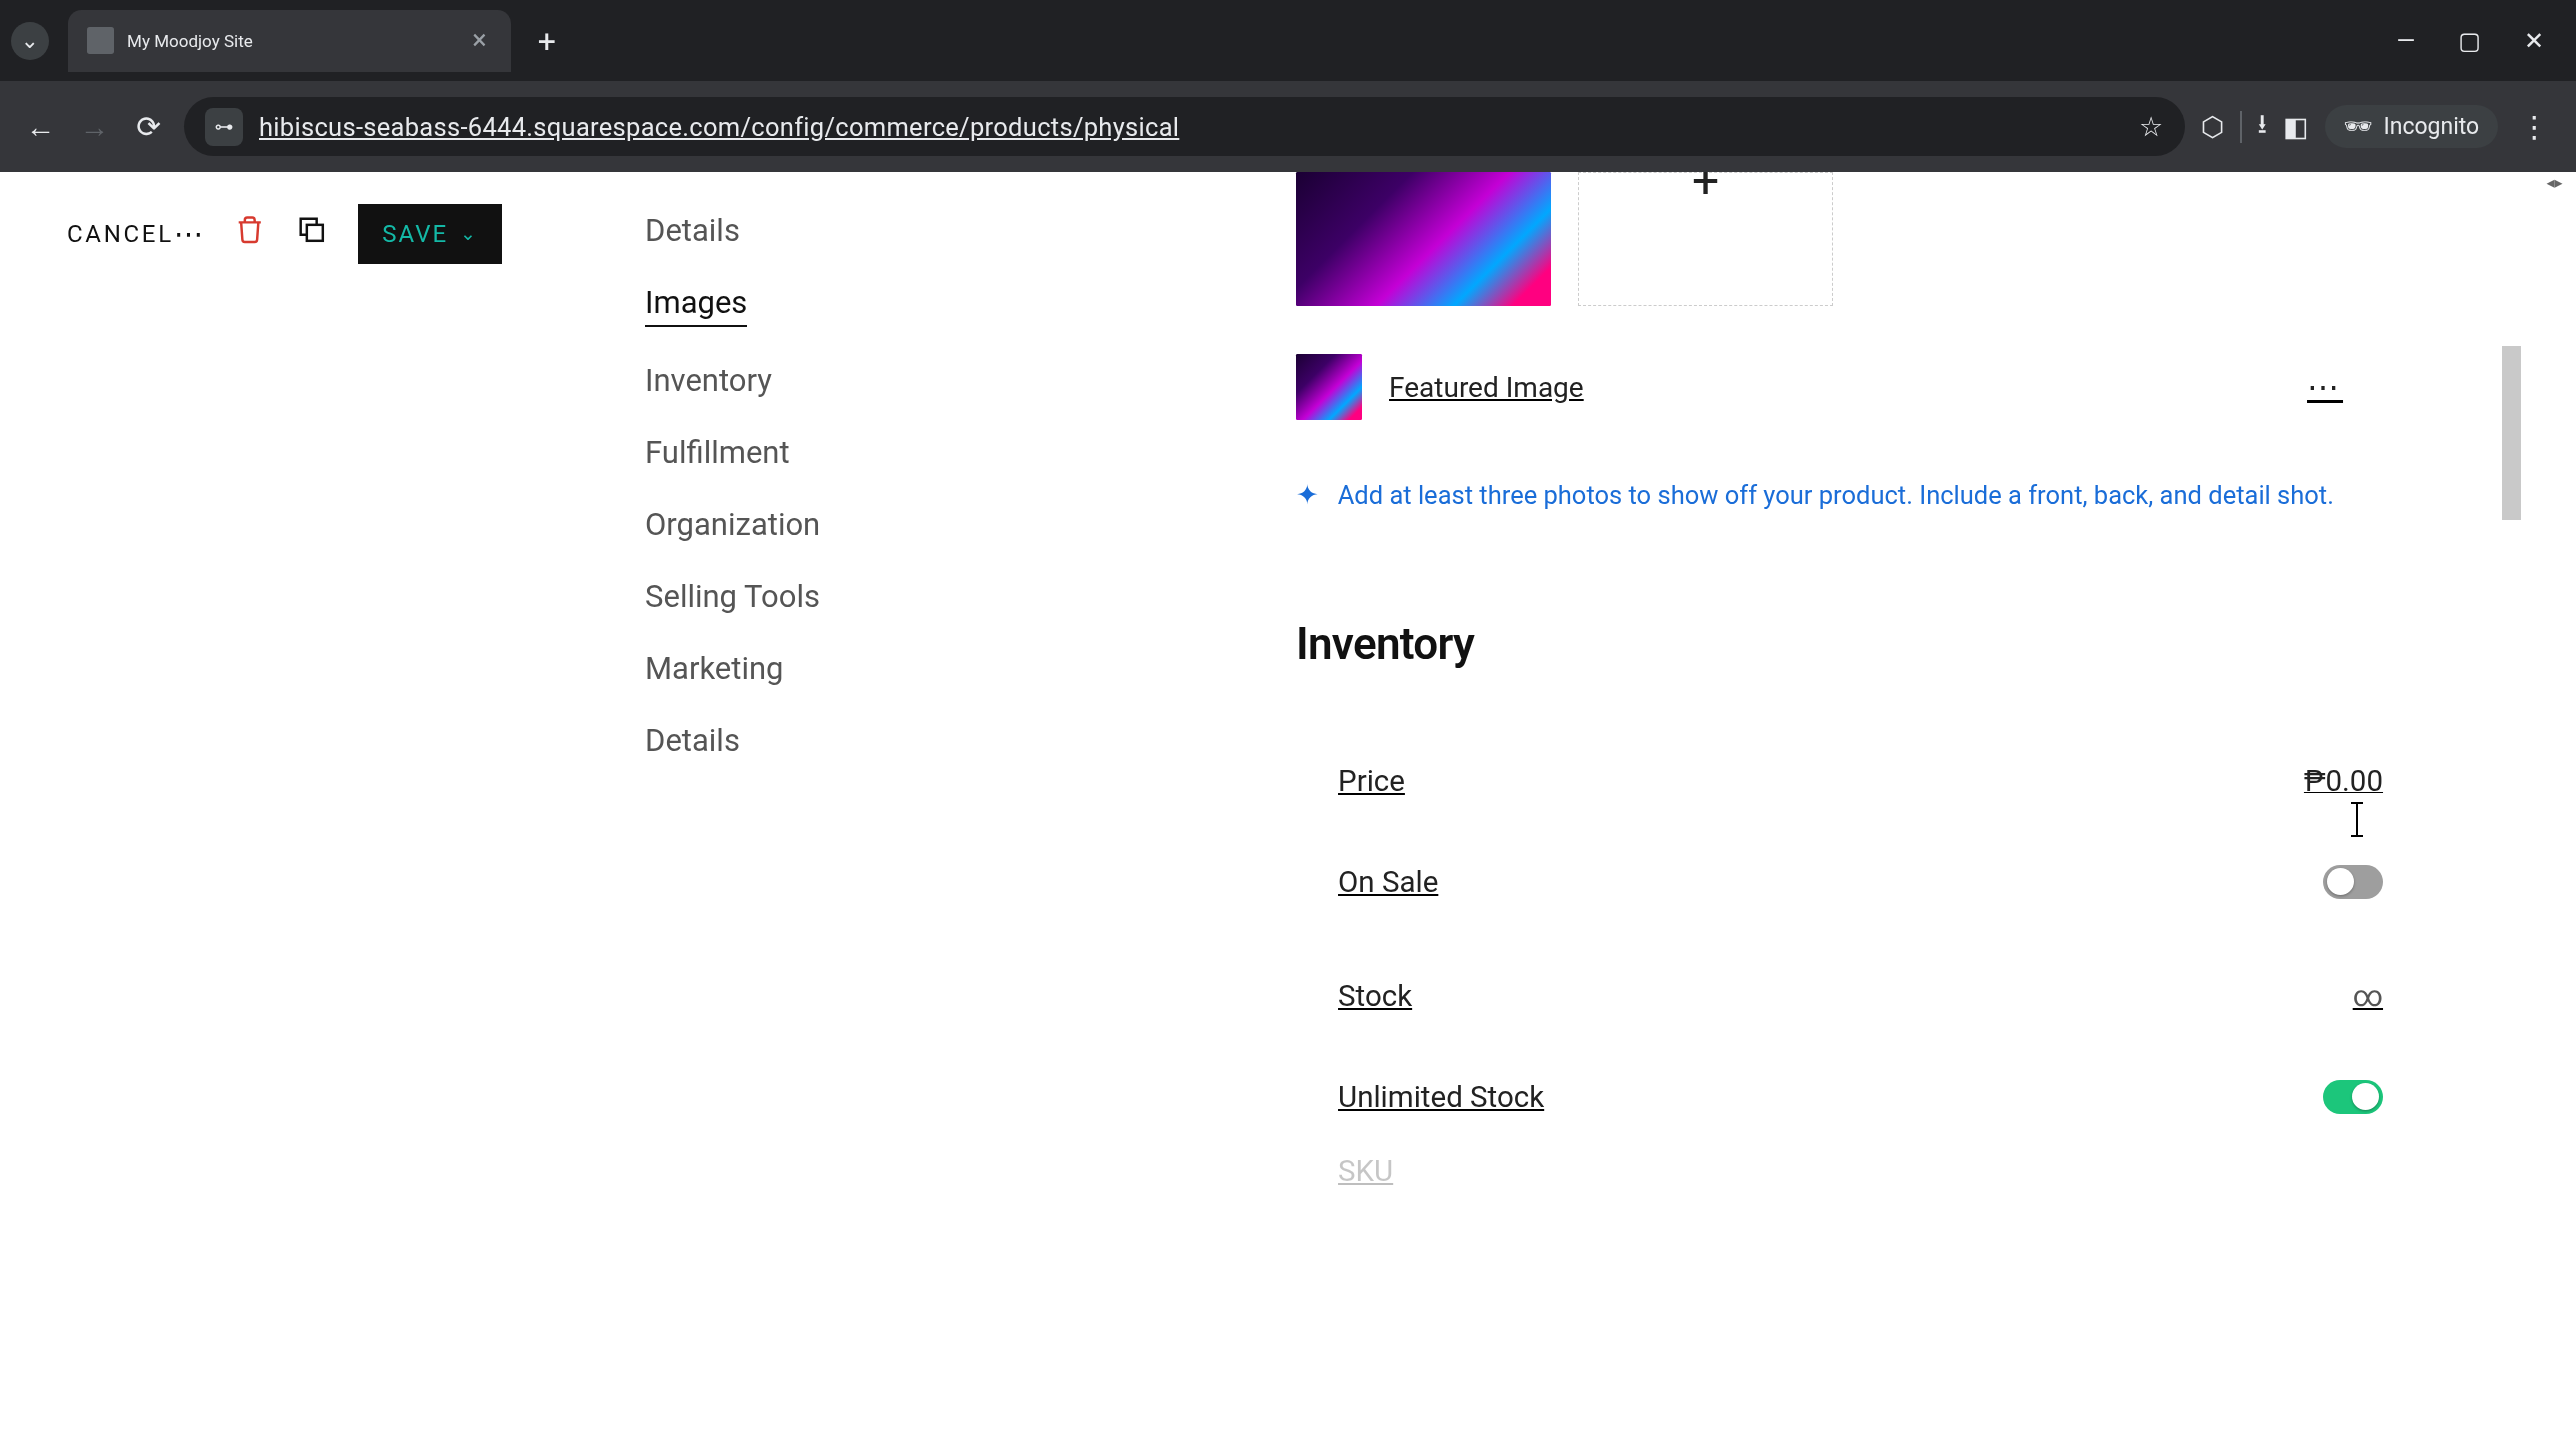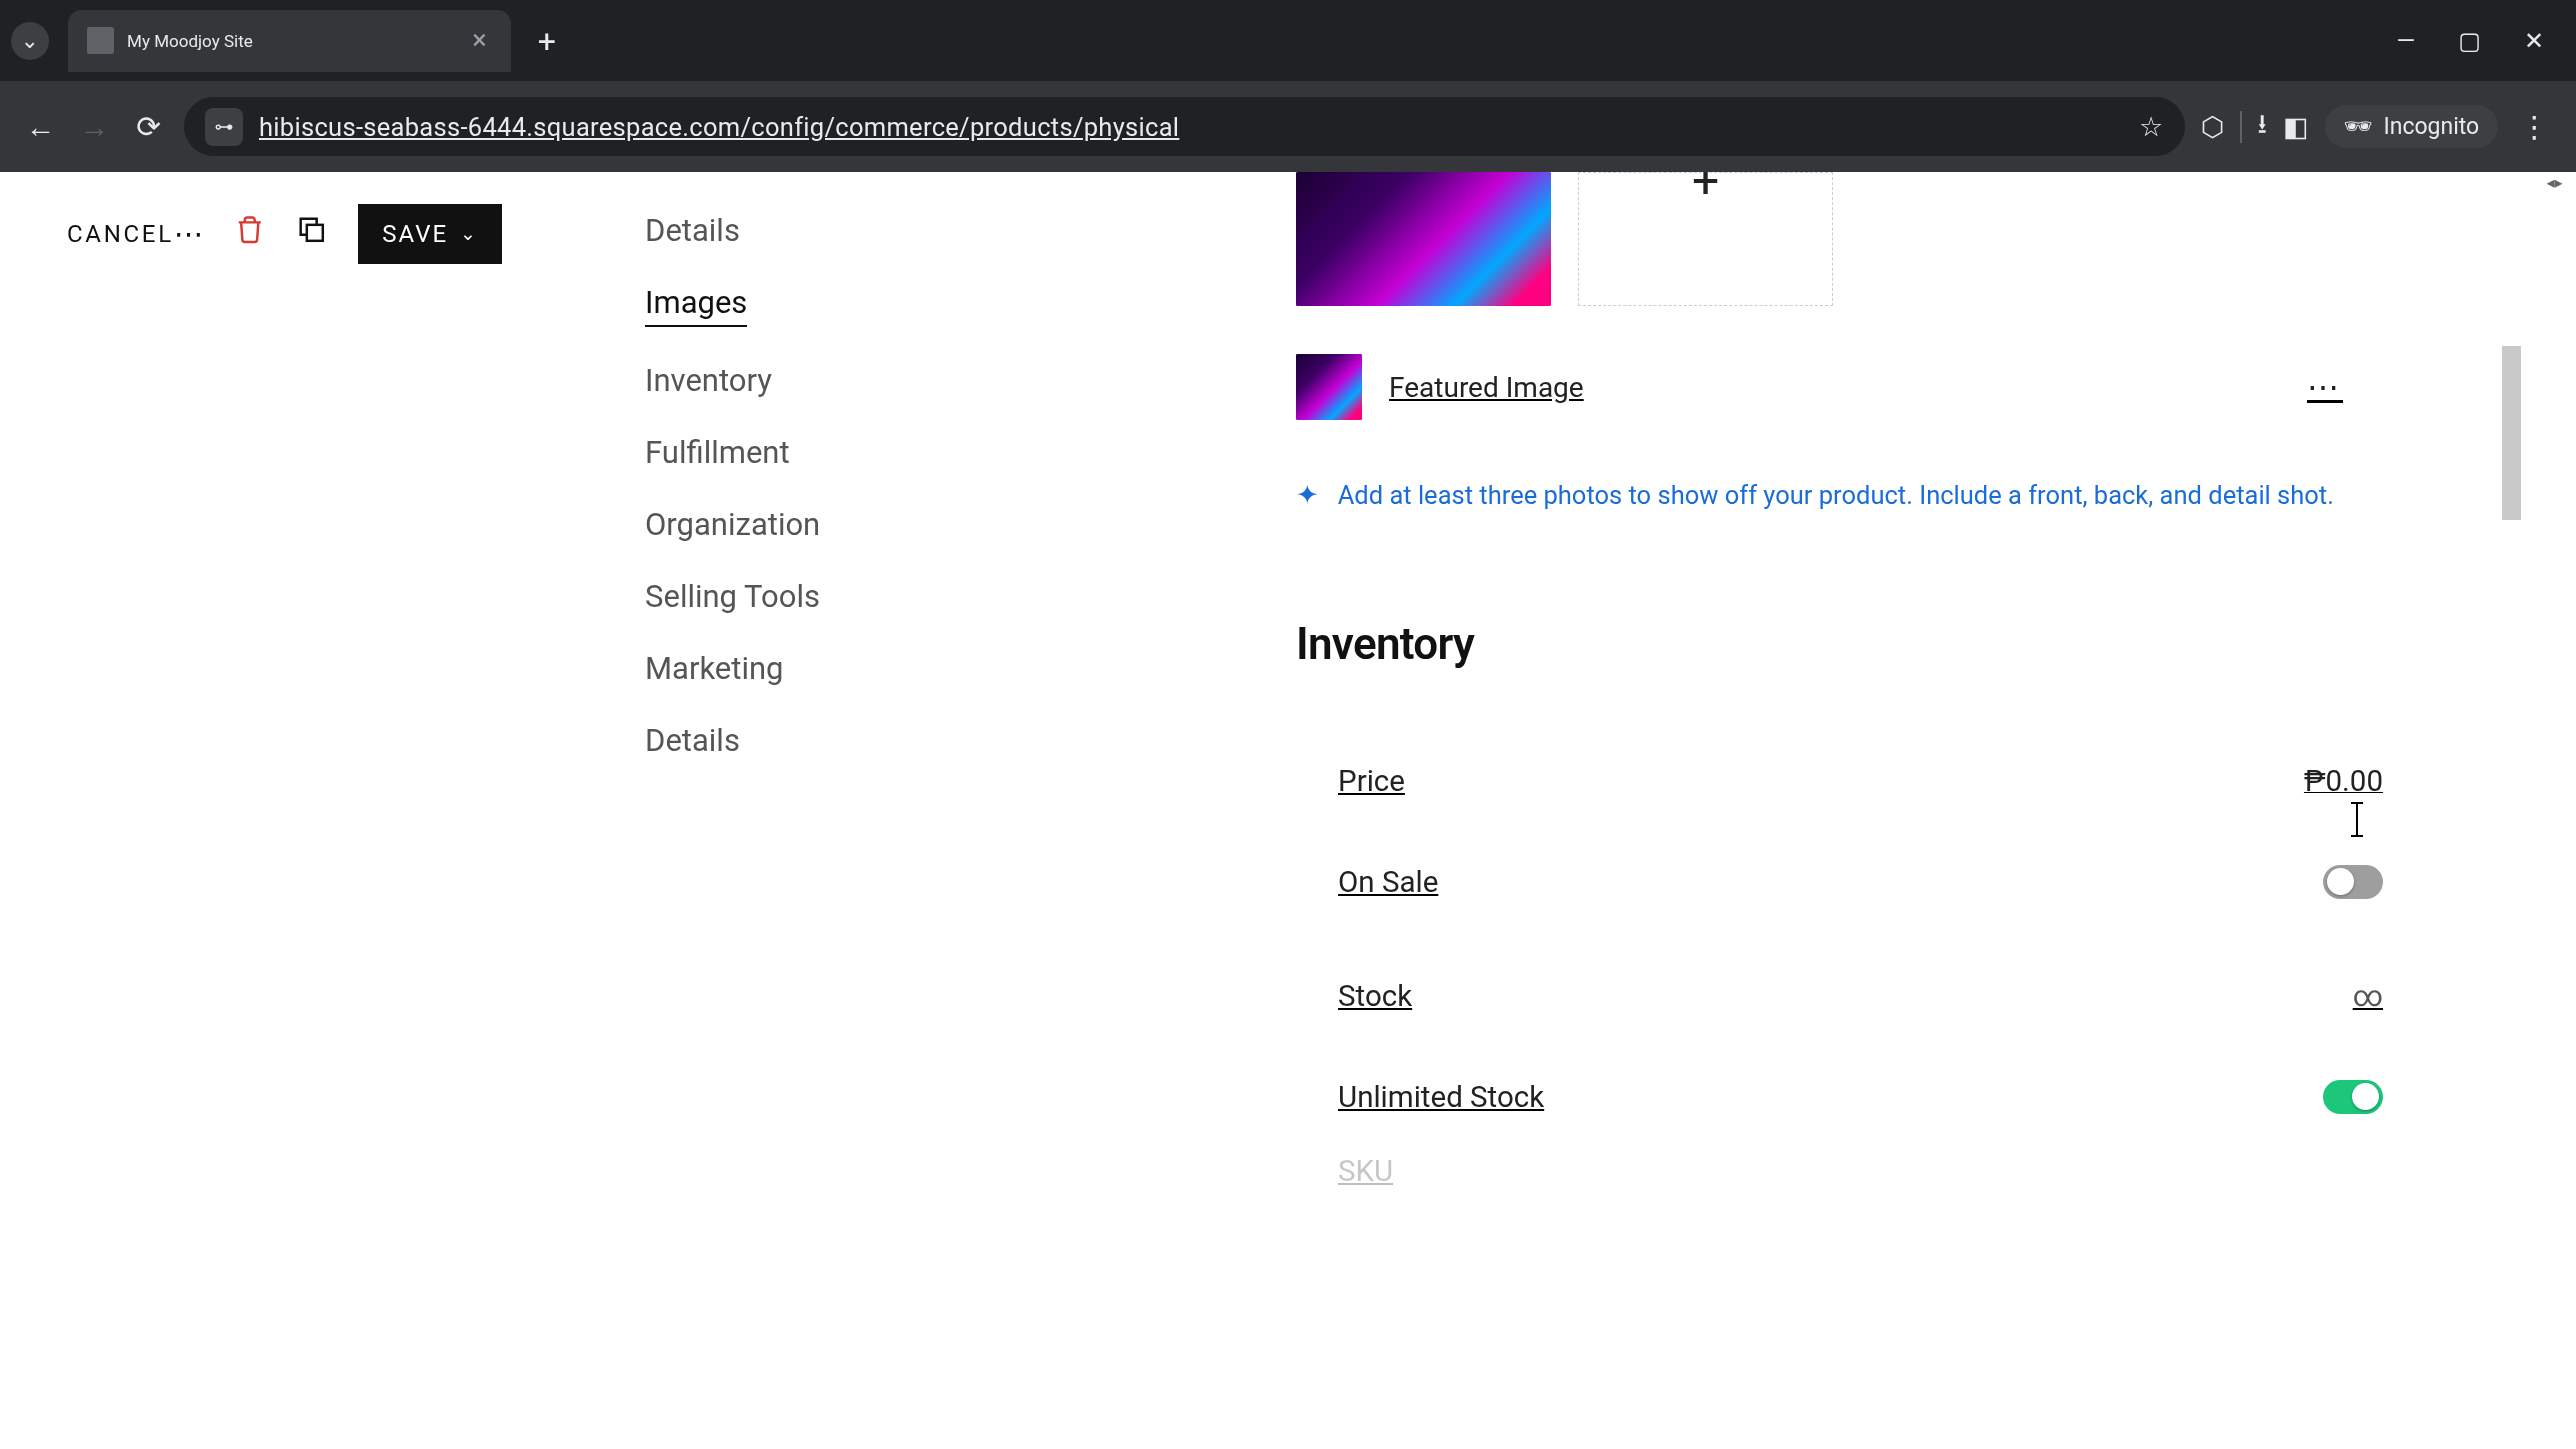--- a/index.html
+++ b/index.html
@@ -32,21 +32,21 @@
 
 .app { position: relative; width: 100%; height: calc(1449px - 172px); background: #fff; display: flex; flex-direction: row; gap: 9px; }
 .app-header { height: 123px; display: flex; align-items: center; padding: 0 67px; border-bottom: 0; position: relative; }
 .cancel { font-size: 24px; letter-spacing: 2.7px; color: #111; cursor: pointer; }
 .header-center { position: absolute; left: 50%; transform: translateX(-50%); text-align: center; }
 .header-title { font-size: 25.5px; color: #111; margin-bottom: 5.4px; }
 .header-sub { font-size: 23px; color: #666; }
 .header-right { margin-left: auto; display: flex; align-items: center; gap: 32px; }
 .hdr-icon { font-size: 29.5px; color: #111; cursor: pointer; }
 .hdr-icon.trash { color: #d73a2f; }
-.save-btn { background: #111; color: #ffffff; padding: 16px 24px; font-size: 24px; letter-spacing: 2px; display: flex; align-items: center; gap: 12px; cursor: pointer; }
+.save-btn { background: #111; color: #14b8a6; padding: 16px 24px; font-size: 24px; letter-spacing: 2px; display: flex; align-items: center; gap: 12px; cursor: pointer; }
 .save-caret { font-size: 19px; }
 
 
 .body { flex: 1; display: flex; overflow: hidden; }
 .sidebar { width: 644px; padding: 40px 0 0 67px; }
 .sidebar-item { font-size: 31px; color: #555; margin-bottom: 35px; cursor: pointer; width: fit-content; }
 .sidebar-item.active { color: #111; border-bottom: 2.7px solid #111; padding-bottom: 4px; }
 
 .content { flex: 1; padding: 0 81px 0 0; overflow-y: auto; position: relative; }
 .content-inner { max-width: 1140px; margin-left: 74px; }

